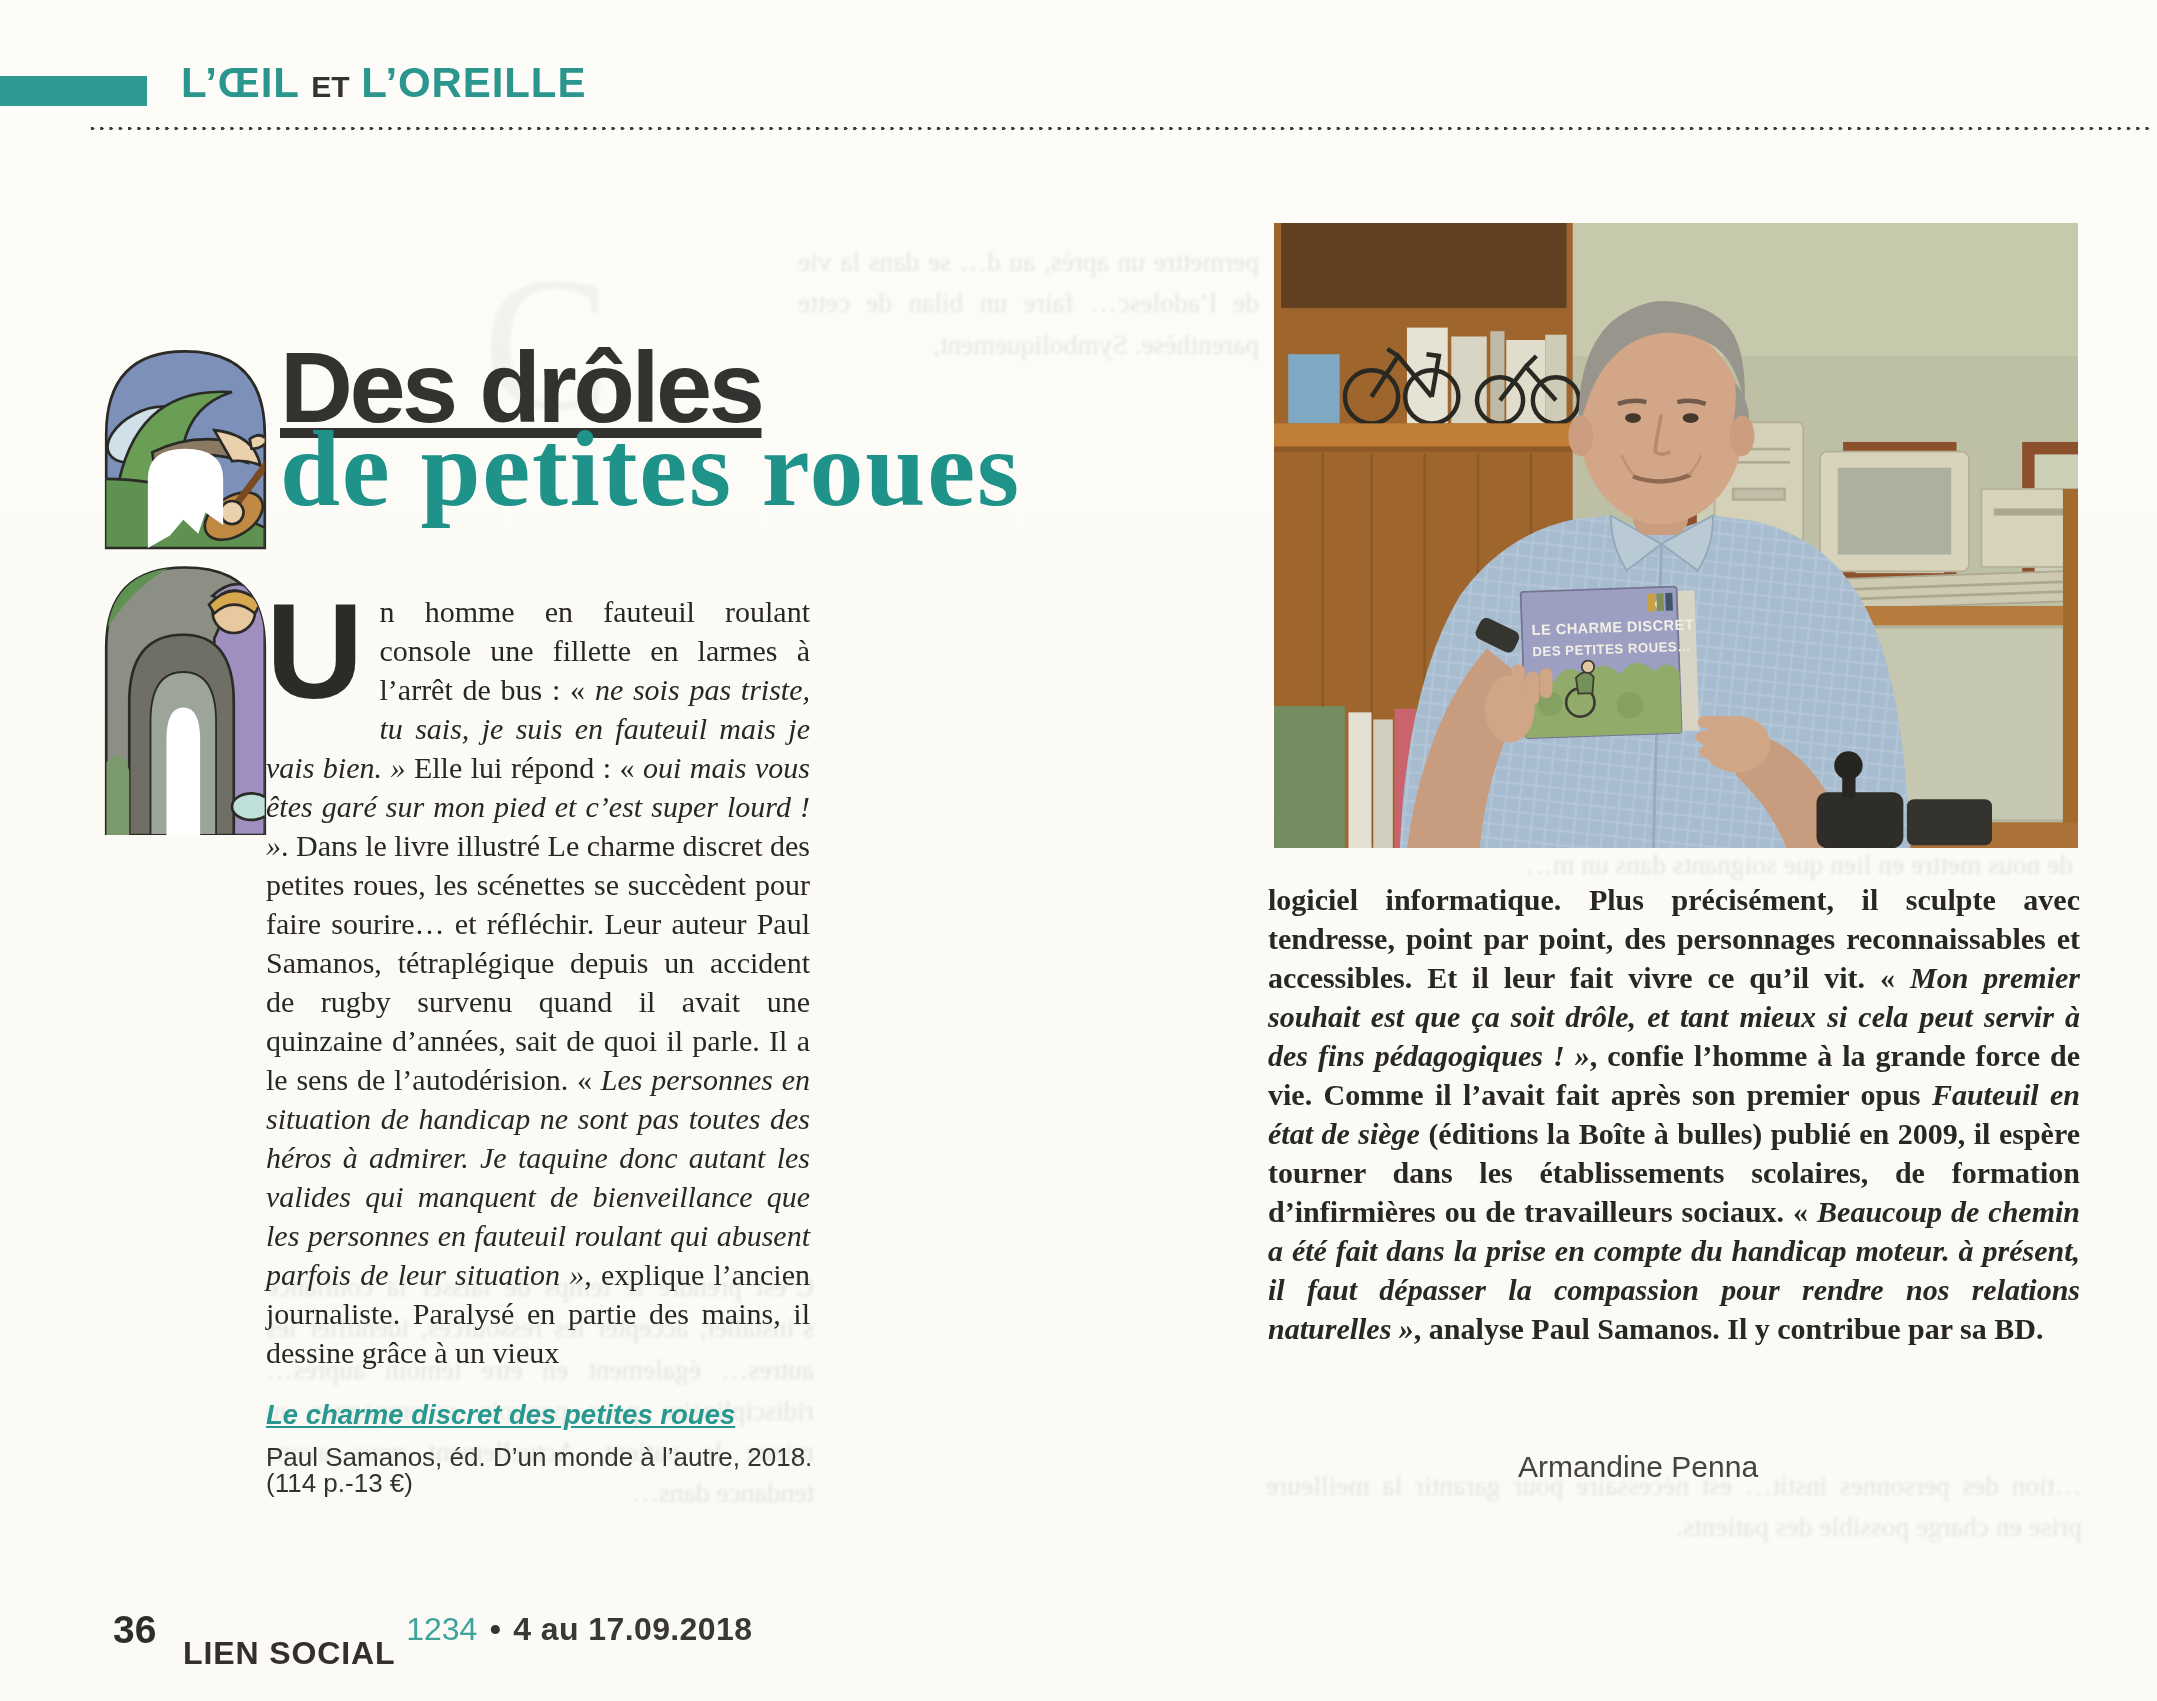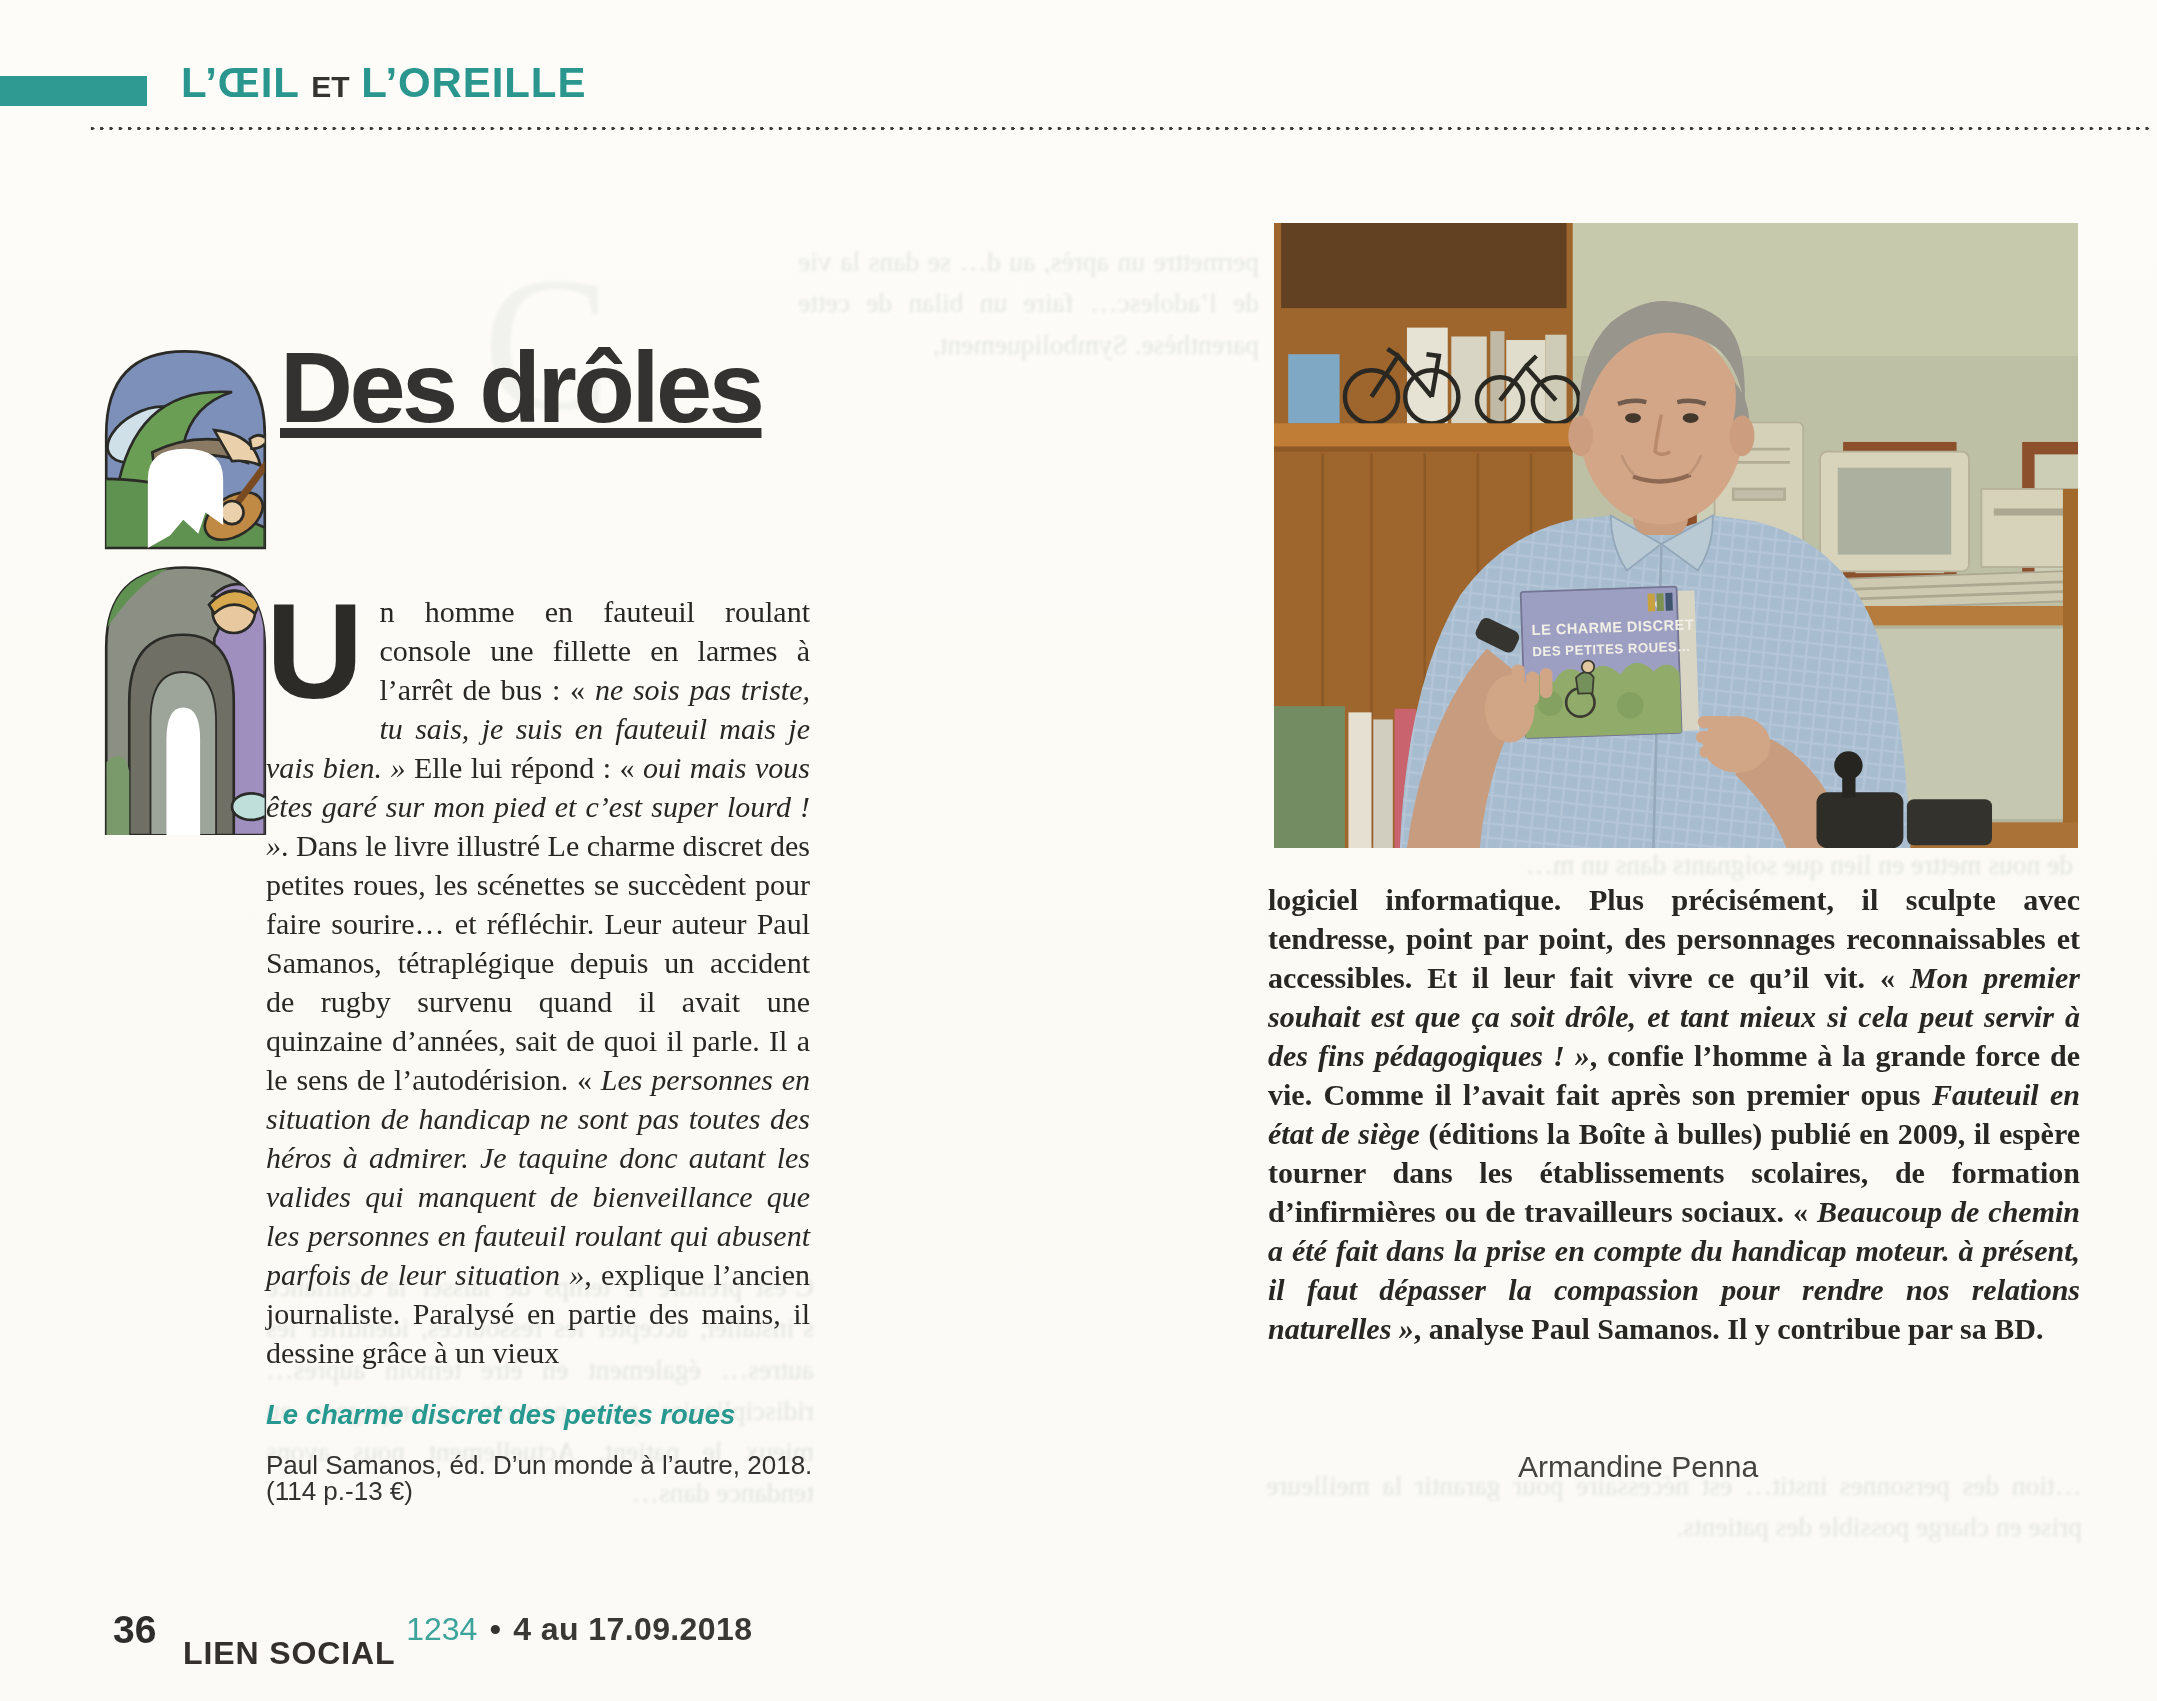--- a/index.html
+++ b/index.html
@@ -25,21 +25,21 @@
   .col{position:absolute;font-size:30px;line-height:39px;text-align:justify;color:#292724;z-index:2;}
   .col-left{left:266px;top:592px;width:544px;}
   .col-right{left:1268px;top:880px;width:812px;font-weight:bold;}
   .it{font-style:italic;}
   .dropcap{float:left;font:700 135px/106px "Liberation Sans",sans-serif;color:#2d2b28;
     margin:7px 16px 0 0;height:113px;}
   .byline{position:absolute;left:1232px;top:1452px;width:812px;text-align:center;
     font:400 30px/1 "Liberation Sans",sans-serif;color:#45433f;z-index:2;}
   
   .bookref{position:absolute;left:266px;top:1401px;width:567px;z-index:2;}
-  .bookref-title{font:italic 700 27.5px/1 "Liberation Sans",sans-serif;color:#27988f;margin-bottom:23px;}
+  .bookref-title{font:italic 700 27.5px/1 "Liberation Sans",sans-serif;color:#27988f;margin-bottom:15px;text-decoration:underline;}
   .bookref-details{font:400 26px/1 "Liberation Sans",sans-serif;color:#343230;margin-bottom:9px;}
   .bookref-site{font:700 26.6px/1 "Liberation Sans",sans-serif;color:#2b2927;}
   
   .pagefoot{position:absolute;left:113px;top:1589px;display:flex;align-items:center;z-index:2;}
   .pf-num{font:700 39px/1 "Liberation Sans",sans-serif;color:#2f2d2b;margin-right:26.6px;}
   .pf-mag{font:700 32px/1 "Liberation Sans",sans-serif;color:#322f2d;letter-spacing:0.9px;margin-top:48px;}
   .pf-issue{font:400 32px/1 "Liberation Sans",sans-serif;color:#3da39b;margin-left:10.6px;}
   .pf-sep{font:700 32px/1 "Liberation Sans",sans-serif;color:#35332f;margin:0 12.4px;}
   .pf-date{font:700 32px/1 "Liberation Sans",sans-serif;color:#3a3834;letter-spacing:0.4px;}
   
@@ -110,20 +110,21 @@
         <path d="M34,552 L34,402 Q34,326 95,326 Q152,326 152,402 L152,552 Z" fill="#6f6f66" stroke="#2a2a26" stroke-width="3"></path>
         <path d="M58,552 L58,424 Q58,368 95,368 Q132,368 132,424 L132,552 Z" fill="#9da49a" stroke="#2a2a26" stroke-width="2"></path>
         <path d="M76,552 L76,444 Q76,408 95,408 Q114,408 114,444 L114,552 Z" fill="#ffffff"></path>
         <ellipse cx="172" cy="520" rx="22" ry="15" fill="#bfe0da" stroke="#2a2a26" stroke-width="3"></ellipse>
         <path d="M8,470 Q28,452 34,480 L34,552 L8,552 Z" fill="#7b9a6b"></path>
       </g>
     </svg>
   </div>
 
   <h1 class="title-1">Des drôles</h1>
+  <h1 class="title-2">de petites roues</h1>
 
   <figure class="photo">
     <svg viewBox="0 0 907 705" preserveAspectRatio="none">
       <defs>
         <pattern id="chk" width="16" height="16" patternUnits="userSpaceOnUse" patternTransform="rotate(6)">
           <path d="M0 8 H16 M8 0 V16" stroke="#d5e2ee" stroke-width="2.4" opacity="0.55"></path>
         </pattern>
       </defs>
 
       <rect x="300" y="0" width="607" height="705" fill="#bdc1a6"></rect>

